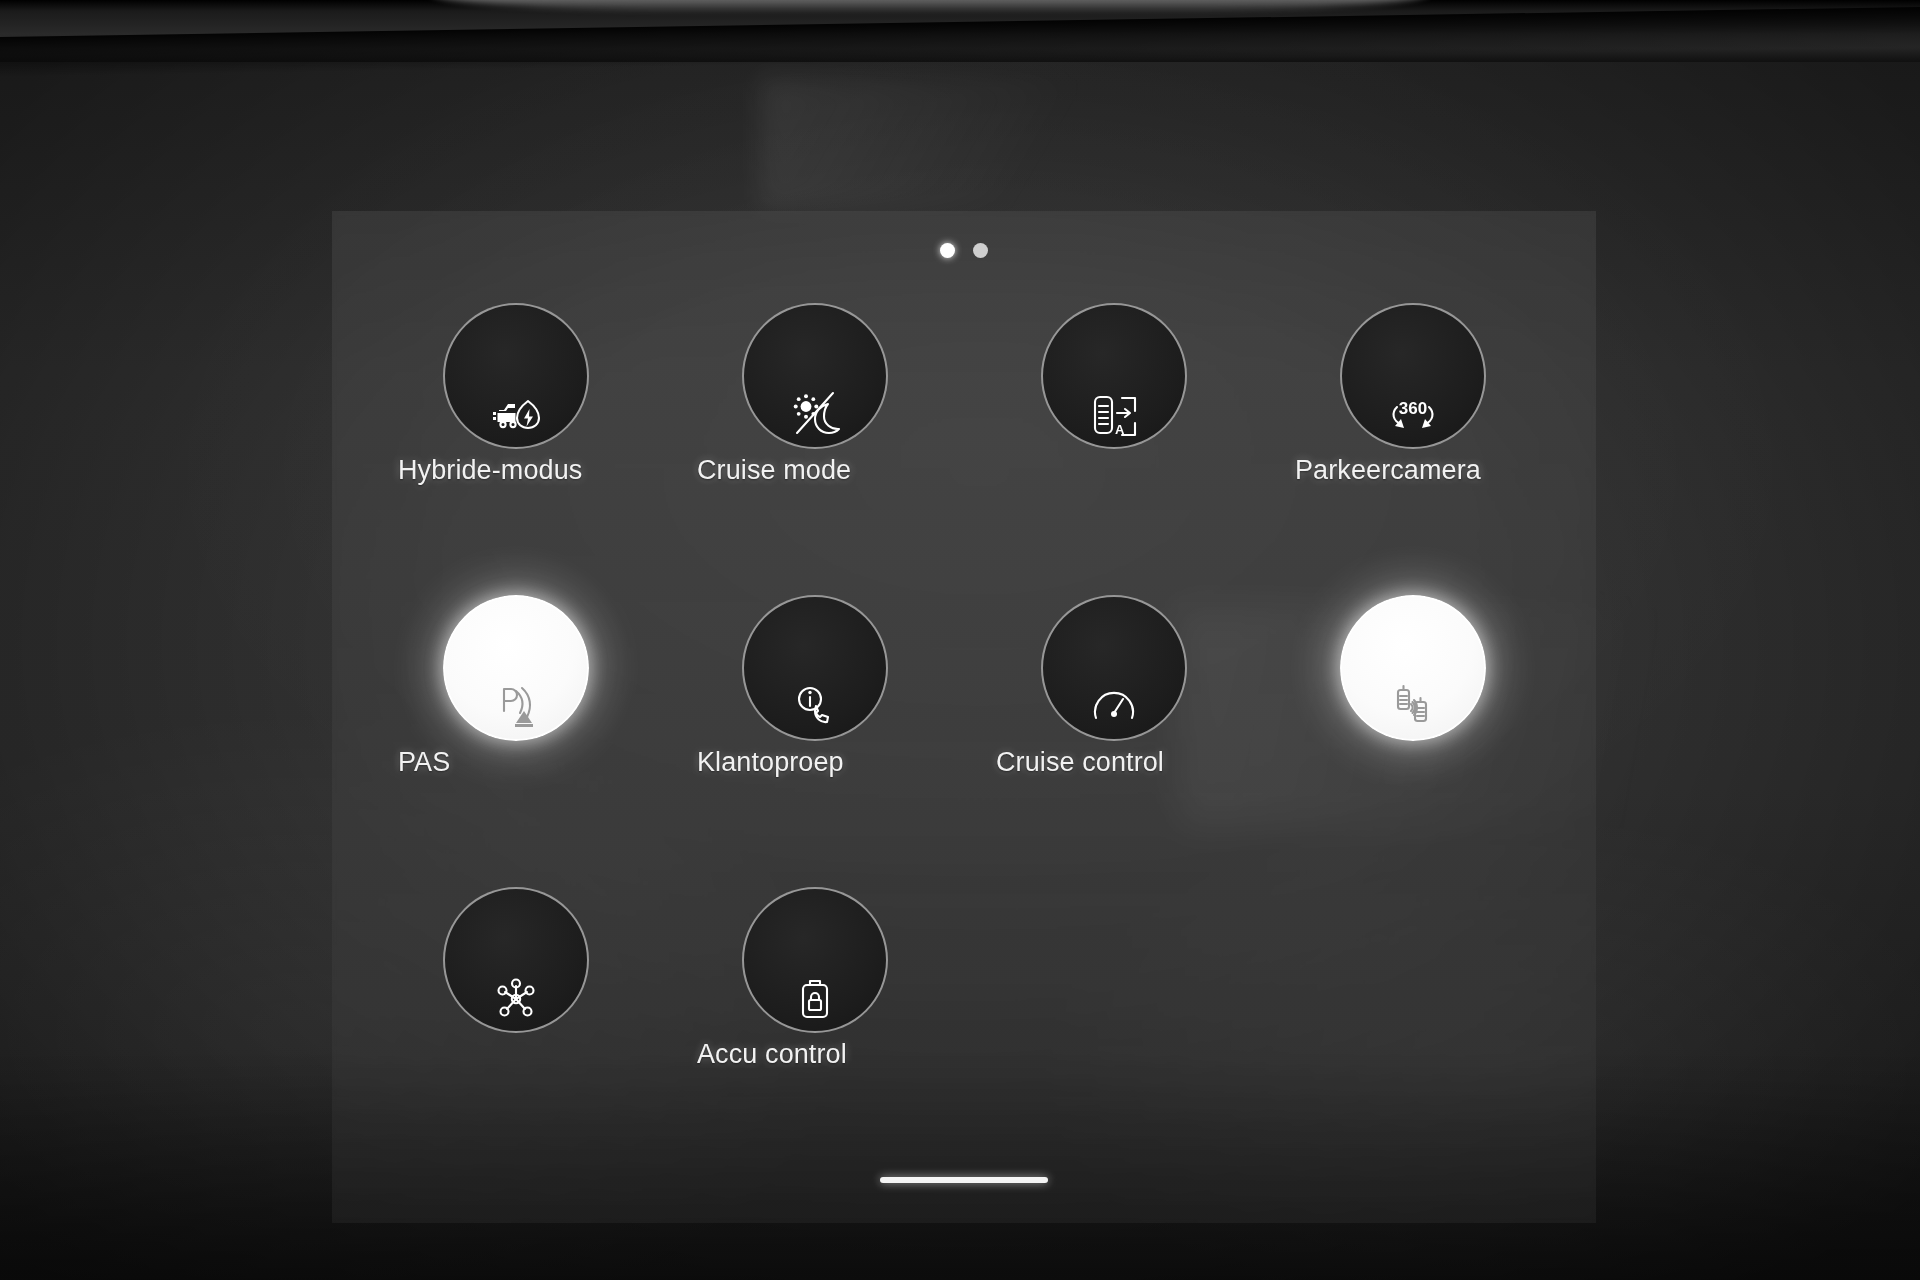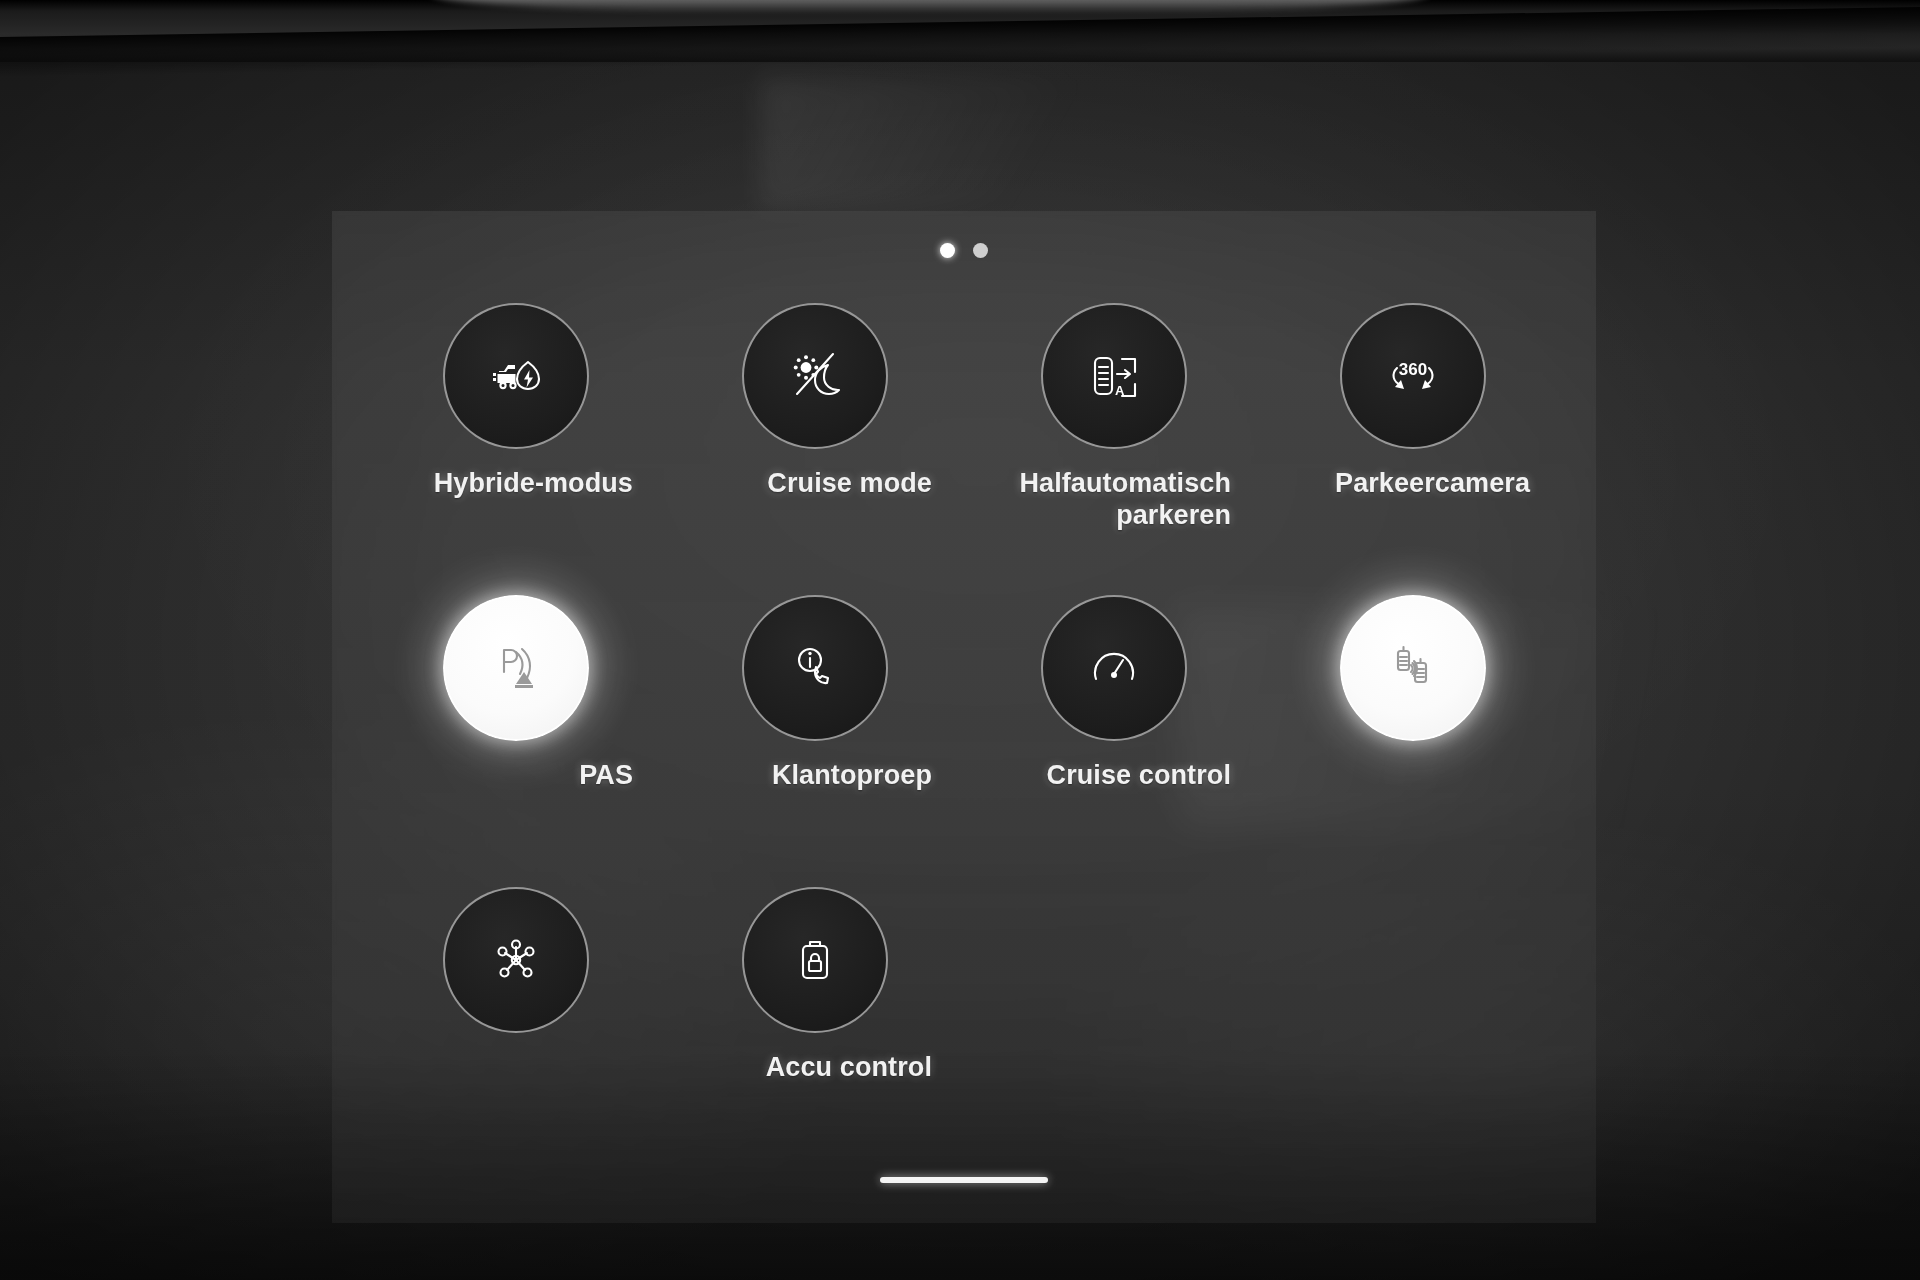--- a/index.html
+++ b/index.html
@@ -93,43 +93,43 @@
     grid-template-columns:repeat(4, 1fr);
     grid-template-rows:repeat(3, 292px);
     padding:0 34px;
   }
   .tile {
     display:flex; flex-direction:column; align-items:center;
     padding-top:24px;
   }
   .btn {
     width:146px; height:146px; border-radius:50%;
-    display:flex; align-items:center; justify-content:center;
+    display:flex; align-items:flex-end; justify-content:center;
     background:radial-gradient(circle at 42% 34%, #272727 0%, #1d1d1d 62%, #161616 100%);
     border:2px solid rgba(186,186,186,.78);
     position:relative;
   }
   .btn.on {
     background:radial-gradient(circle at 44% 34%, #ffffff 0%, #fbfbfb 55%, #f0f0f0 100%);
     border:2px solid rgba(255,255,255,.95);
     box-shadow:0 0 42px 12px rgba(255,255,255,.30), 0 0 16px 3px rgba(255,255,255,.45);
   }
   .btn svg { display:block; }
   .btn .ico { stroke:#ffffff; fill:none; stroke-width:2.1; stroke-linecap:round; stroke-linejoin:round; }
   .btn .ico-f { fill:#ffffff; stroke:none; }
   .btn.on .ico { stroke:#9a9a9a; }
   .btn.on .ico-f { fill:#9a9a9a; }
 
   .label {
-    margin-top:19px;
+    margin-top:6px;
     width:235px;
-    text-align:right;
+    text-align:left;
     color:#f2f2f2;
     font-size:27px;
-    font-weight:bold;
+    font-weight:normal;
     line-height:1.18;
     letter-spacing:.1px;
     text-shadow:0 0 9px rgba(255,255,255,.30), 0 1px 2px rgba(0,0,0,.55);
     word-wrap:break-word;
     overflow-wrap:anywhere;
   }
 
   
   .home-bar {
     position:absolute; left:50%; transform:translateX(-50%);
@@ -215,21 +215,20 @@
                   <line x1="17" y1="41" x2="26" y2="41"></line>
                   <path d="M40 15 h13 v13" fill="none"></path>
                   <path d="M53 40 v12 h-13" fill="none"></path>
                   <path d="M35 30 h12"></path>
                   <path d="M43 26 l5 4 l-5 4" fill="none"></path>
                 </g>
                 <text class="ico-f" x="33" y="51" font-family="'Liberation Sans',sans-serif" font-size="13" font-weight="bold">A</text>
               </svg>
             </span>
           </div>
-          <div class="label">Halfautomatisch parkeren</div>
         </div>
 
         <div class="tile">
           <div class="btn">
             <span>
               <svg width="64" height="64" viewBox="0 0 64 64">
                 <text class="ico-f" x="32" y="31" text-anchor="middle" font-family="'Liberation Sans',sans-serif" font-size="17" font-weight="bold">360</text>
                 <g class="ico" stroke-width="2.5">
                   <path d="M16 24 C10 30 12 38 20 41" fill="none"></path>
                   <path d="M48 24 C54 30 52 38 44 41" fill="none"></path>

